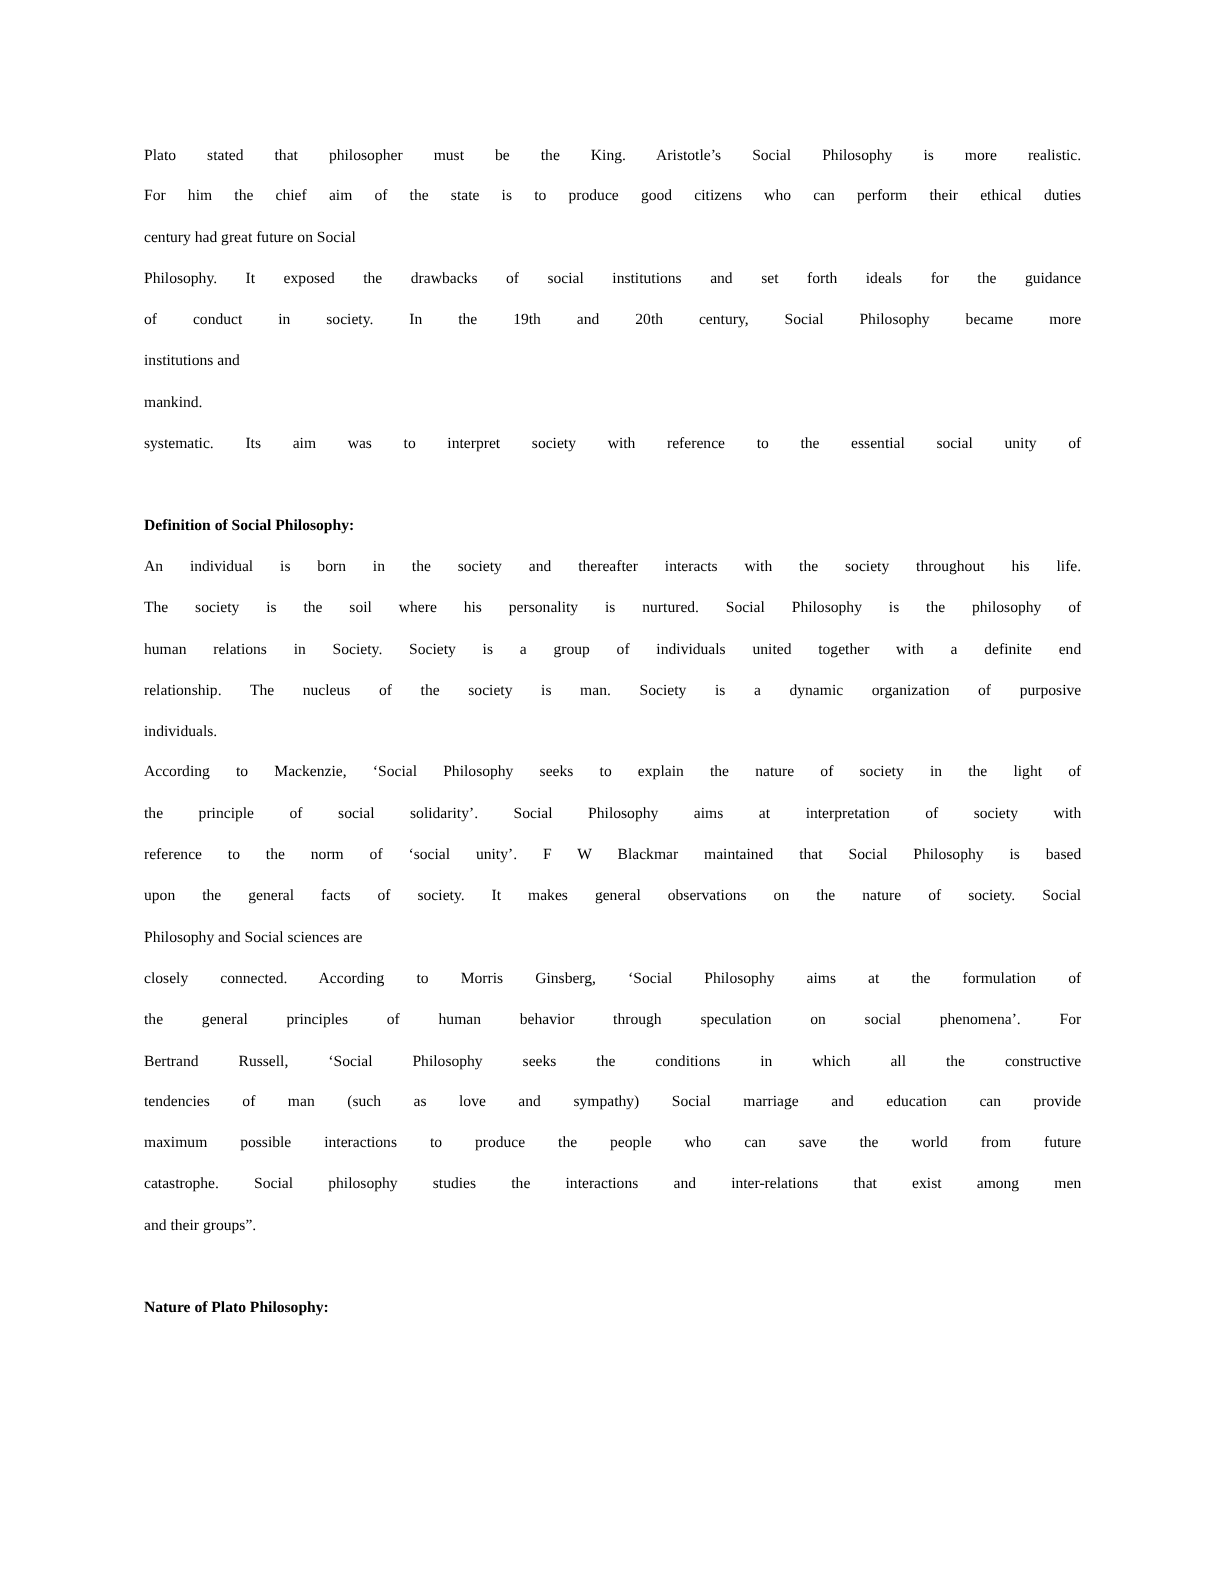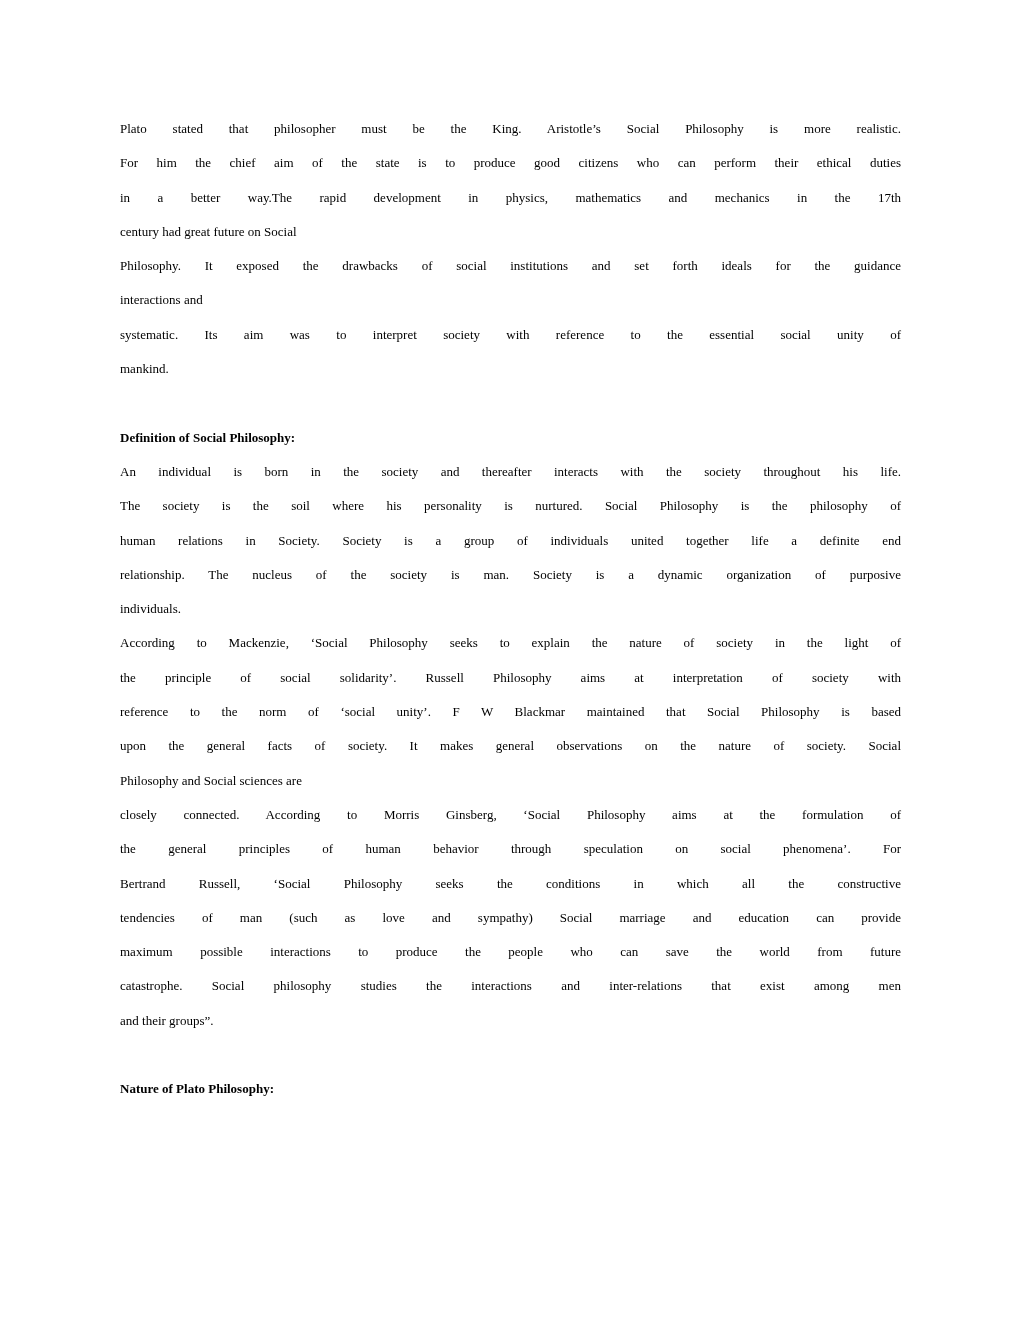--- a/index.html
+++ b/index.html
@@ -43,52 +43,52 @@
 </style>
 </head>
 <body>
 
 <div class="page">
   <div class="content">
 
     <div class="para">
       <div class="tline">Plato stated that philosopher must be the King. Aristotle’s Social Philosophy is more realistic.</div>
       <div class="tline">For him the chief aim of the state is to produce good citizens who can perform their ethical duties</div>
-      <div class="tline">in a better way.The rapid development in physics, mathematics and mechanics in the 17th</div>
       <div class="tline last">century had great future on Social</div>
     </div>
 
     <div class="para">
       <div class="tline">Philosophy. It exposed the drawbacks of social institutions and set forth ideals for the guidance</div>
-      <div class="tline last">interactions and</div>
+      <div class="tline">of conduct in society. In the 19th and 20th century, Social Philosophy became more</div>
+      <div class="tline last">institutions and</div>
     </div>
 
     <div class="para">
+      <div class="tline last">mankind.</div>
       <div class="tline">systematic. Its aim was to interpret society with reference to the essential social unity of</div>
-      <div class="tline last">mankind.</div>
     </div>
 
     <div class="spacer"></div>
 
     <div class="tline last heading">Definition of Social Philosophy:</div>
 
     <div class="para">
       <div class="tline">An individual is born in the society and thereafter interacts with the society throughout his life.</div>
       <div class="tline">The society is the soil where his personality is nurtured. Social Philosophy is the philosophy of</div>
-      <div class="tline">human relations in Society. Society is a group of individuals united together life a definite end</div>
+      <div class="tline">human relations in Society. Society is a group of individuals united together with a definite end</div>
     </div>
 
     <div class="para">
       <div class="tline">relationship. The nucleus of the society is man. Society is a dynamic organization of purposive</div>
       <div class="tline last">individuals.</div>
     </div>
 
     <div class="para">
       <div class="tline">According to Mackenzie, ‘Social Philosophy seeks to explain the nature of society in the light of</div>
-      <div class="tline">the principle of social solidarity’. Russell Philosophy aims at interpretation of society with</div>
+      <div class="tline">the principle of social solidarity’. Social Philosophy aims at interpretation of society with</div>
       <div class="tline">reference to the norm of ‘social unity’. F W Blackmar maintained that Social Philosophy is based</div>
       <div class="tline">upon the general facts of society. It makes general observations on the nature of society. Social</div>
       <div class="tline last">Philosophy and Social sciences are</div>
     </div>
 
     <div class="para">
       <div class="tline">closely connected. According to Morris Ginsberg, ‘Social Philosophy aims at the formulation of</div>
       <div class="tline">the general principles of human behavior through speculation on social phenomena’. For</div>
       <div class="tline">Bertrand Russell, ‘Social Philosophy seeks the conditions in which all the constructive</div>
       <div class="tline">tendencies of man (such as love and sympathy) Social marriage and education can provide</div>

